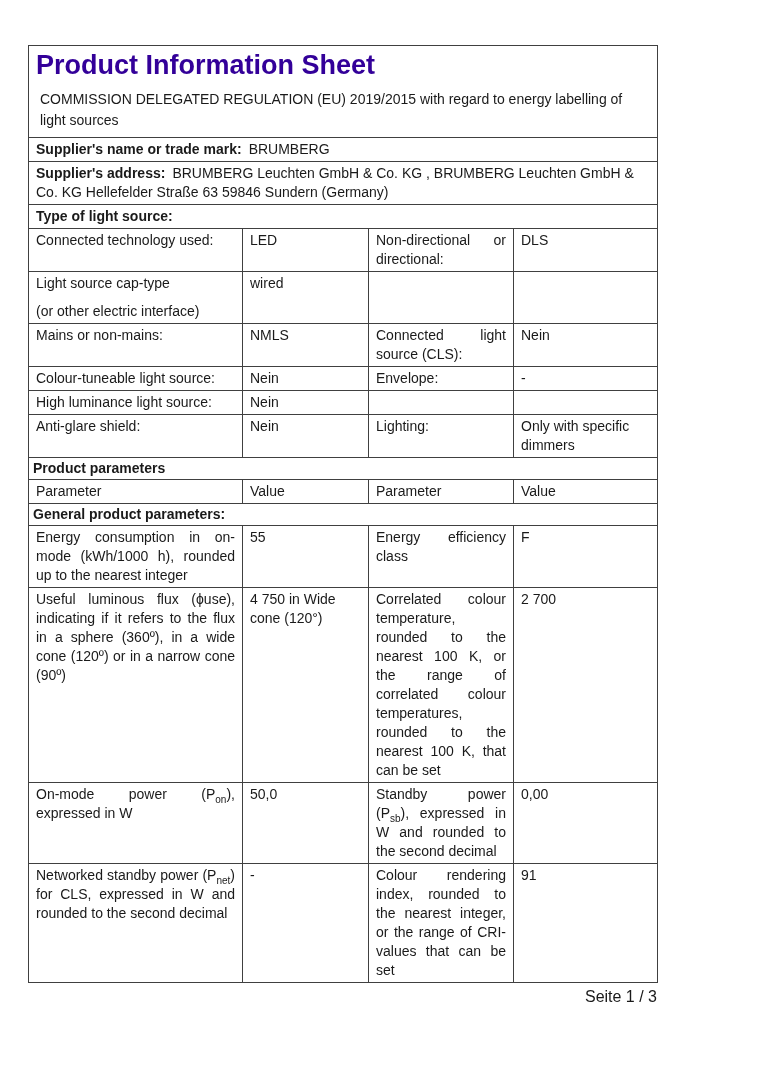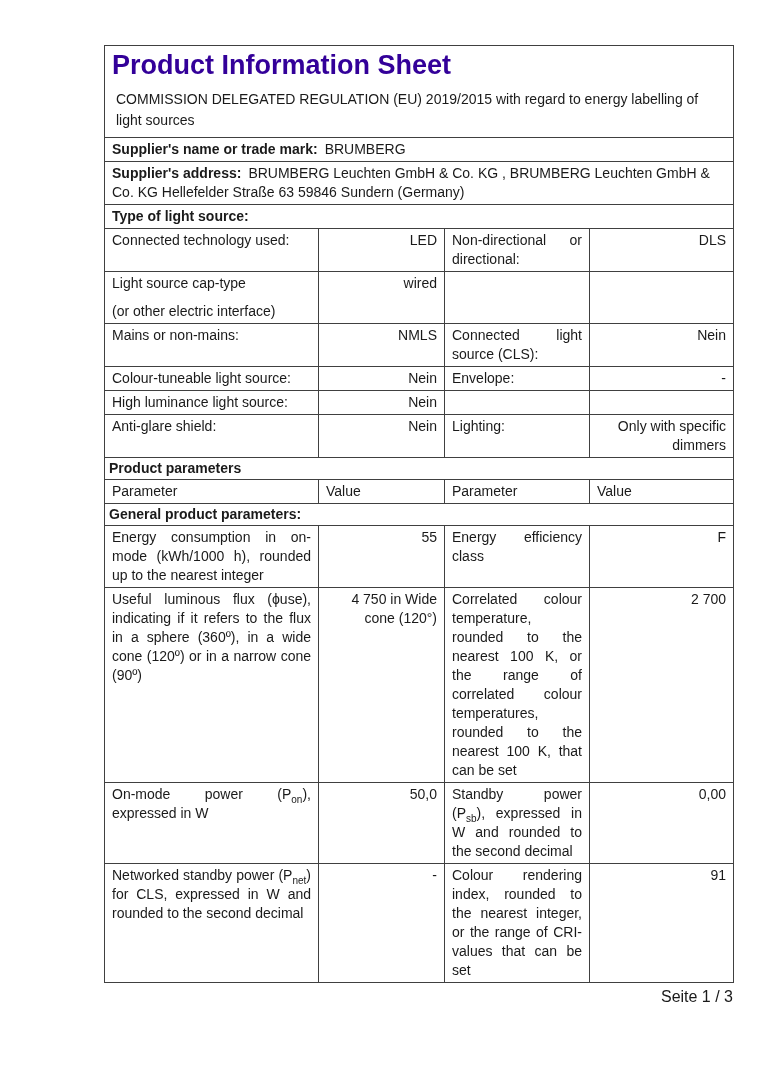--- a/index.html
+++ b/index.html
@@ -3,42 +3,42 @@
 <meta charset="utf-8">
 <style>
   :root { --border: #404040; --ink: #1a1a1a; }
   * { box-sizing: border-box; }
   html, body { margin: 0; padding: 0; }
   body {
     width: 764px; height: 1080px; background: #ffffff;
     font-family: "Liberation Sans", sans-serif; color: var(--ink);
     overflow: hidden;
   }
-  .page { padding: 45px 67px 0 104px; }
+  .page { padding: 45px 67px 0 28px; }
   table.doc {
     width: 629px; border-collapse: collapse; table-layout: fixed;
   }
   table.doc td {
     border: 1px solid var(--border);
     vertical-align: top;
     padding: 2px 7px;
     font-size: 14px; line-height: 19px;
     overflow: hidden;
   }
   td.header-cell { padding: 6px 10px 10px 10px; }
   .title {
     font-size: 27px; line-height: 34px; font-weight: bold;
     color: #330099; margin: 0 0 7px 0; letter-spacing: 0px;
   }
   .regulation { margin: 4px; font-size: 14px; line-height: 21px; }
   td.info-cell { padding: 4px 8px; }
   .info-label { font-weight: bold; }
   .info-value { margin-left: 7px; }
   td.p { text-align: justify; }
-  td.val { text-align: right; }
+  td.val { text-align: left; }
   tr.section-head td { text-align: left; font-weight: bold; padding: 1px 4px; }
   .line2 { margin-top: 9px; }
   sub { font-size: 10px; line-height: 0; }
   .footer {
     width: 629px; text-align: right;
     font-size: 16px; line-height: 13px;
     margin-top: 7px; color: var(--ink);
   }
 </style>
 </head>

